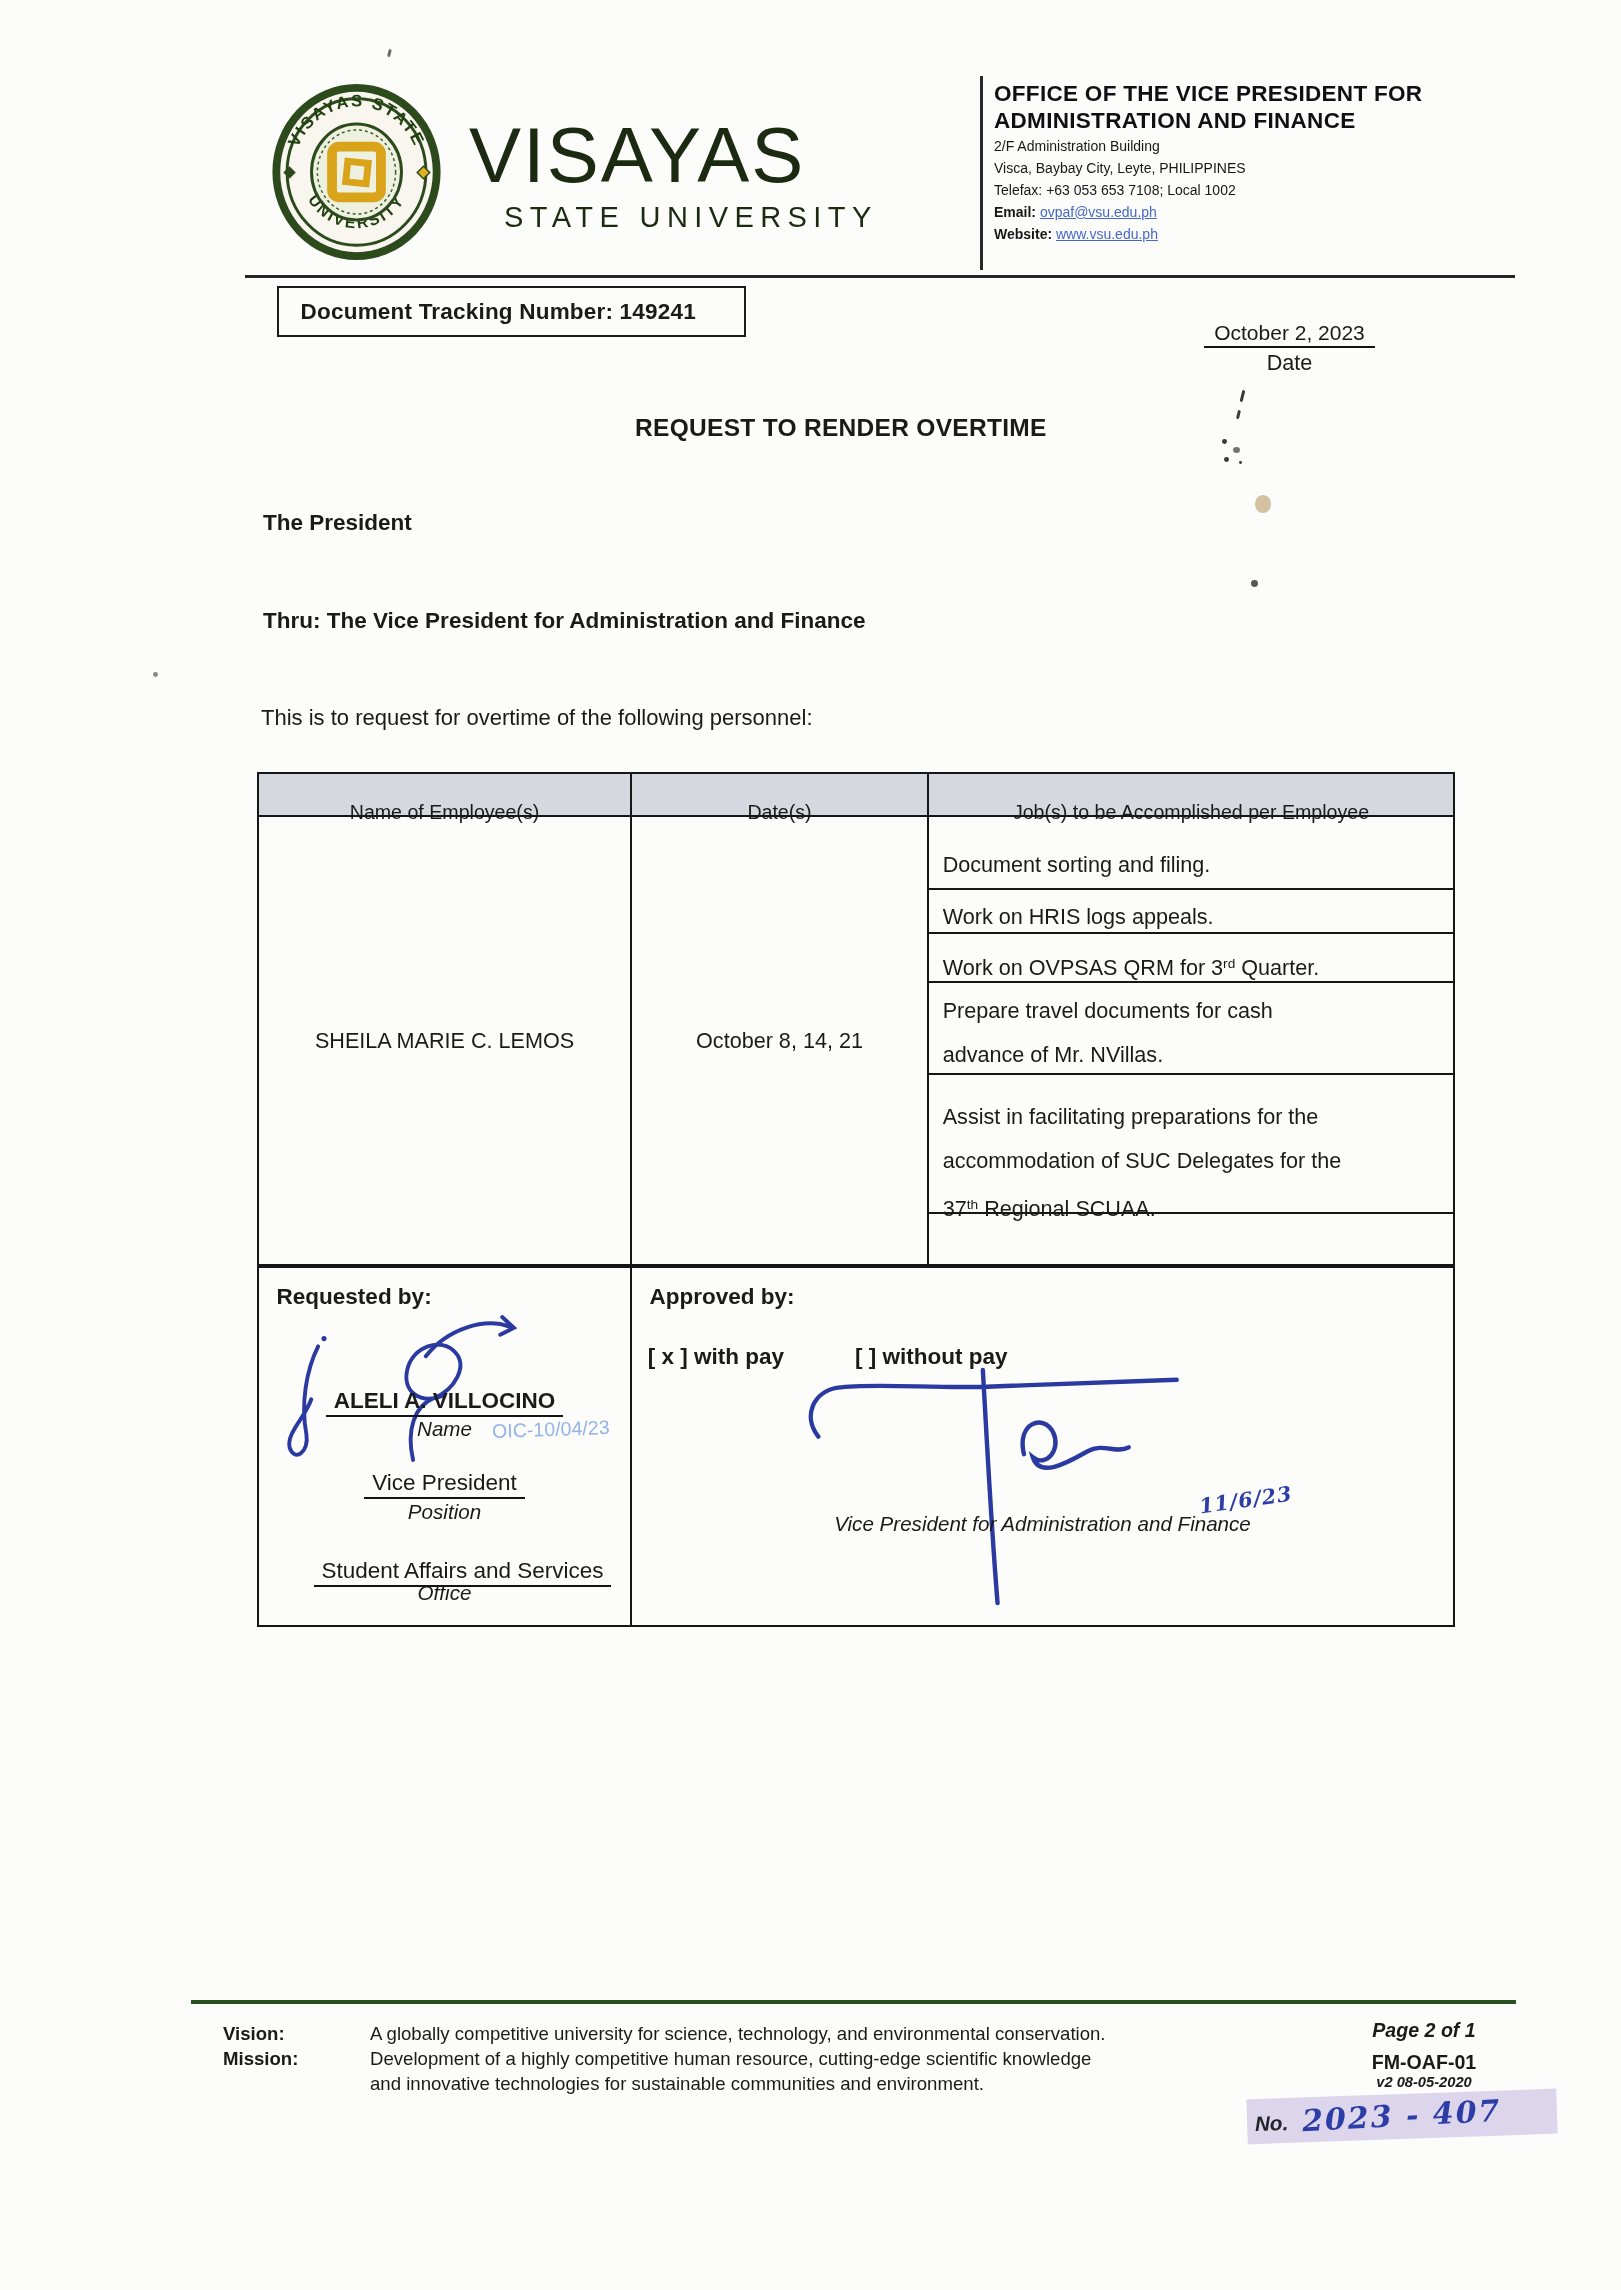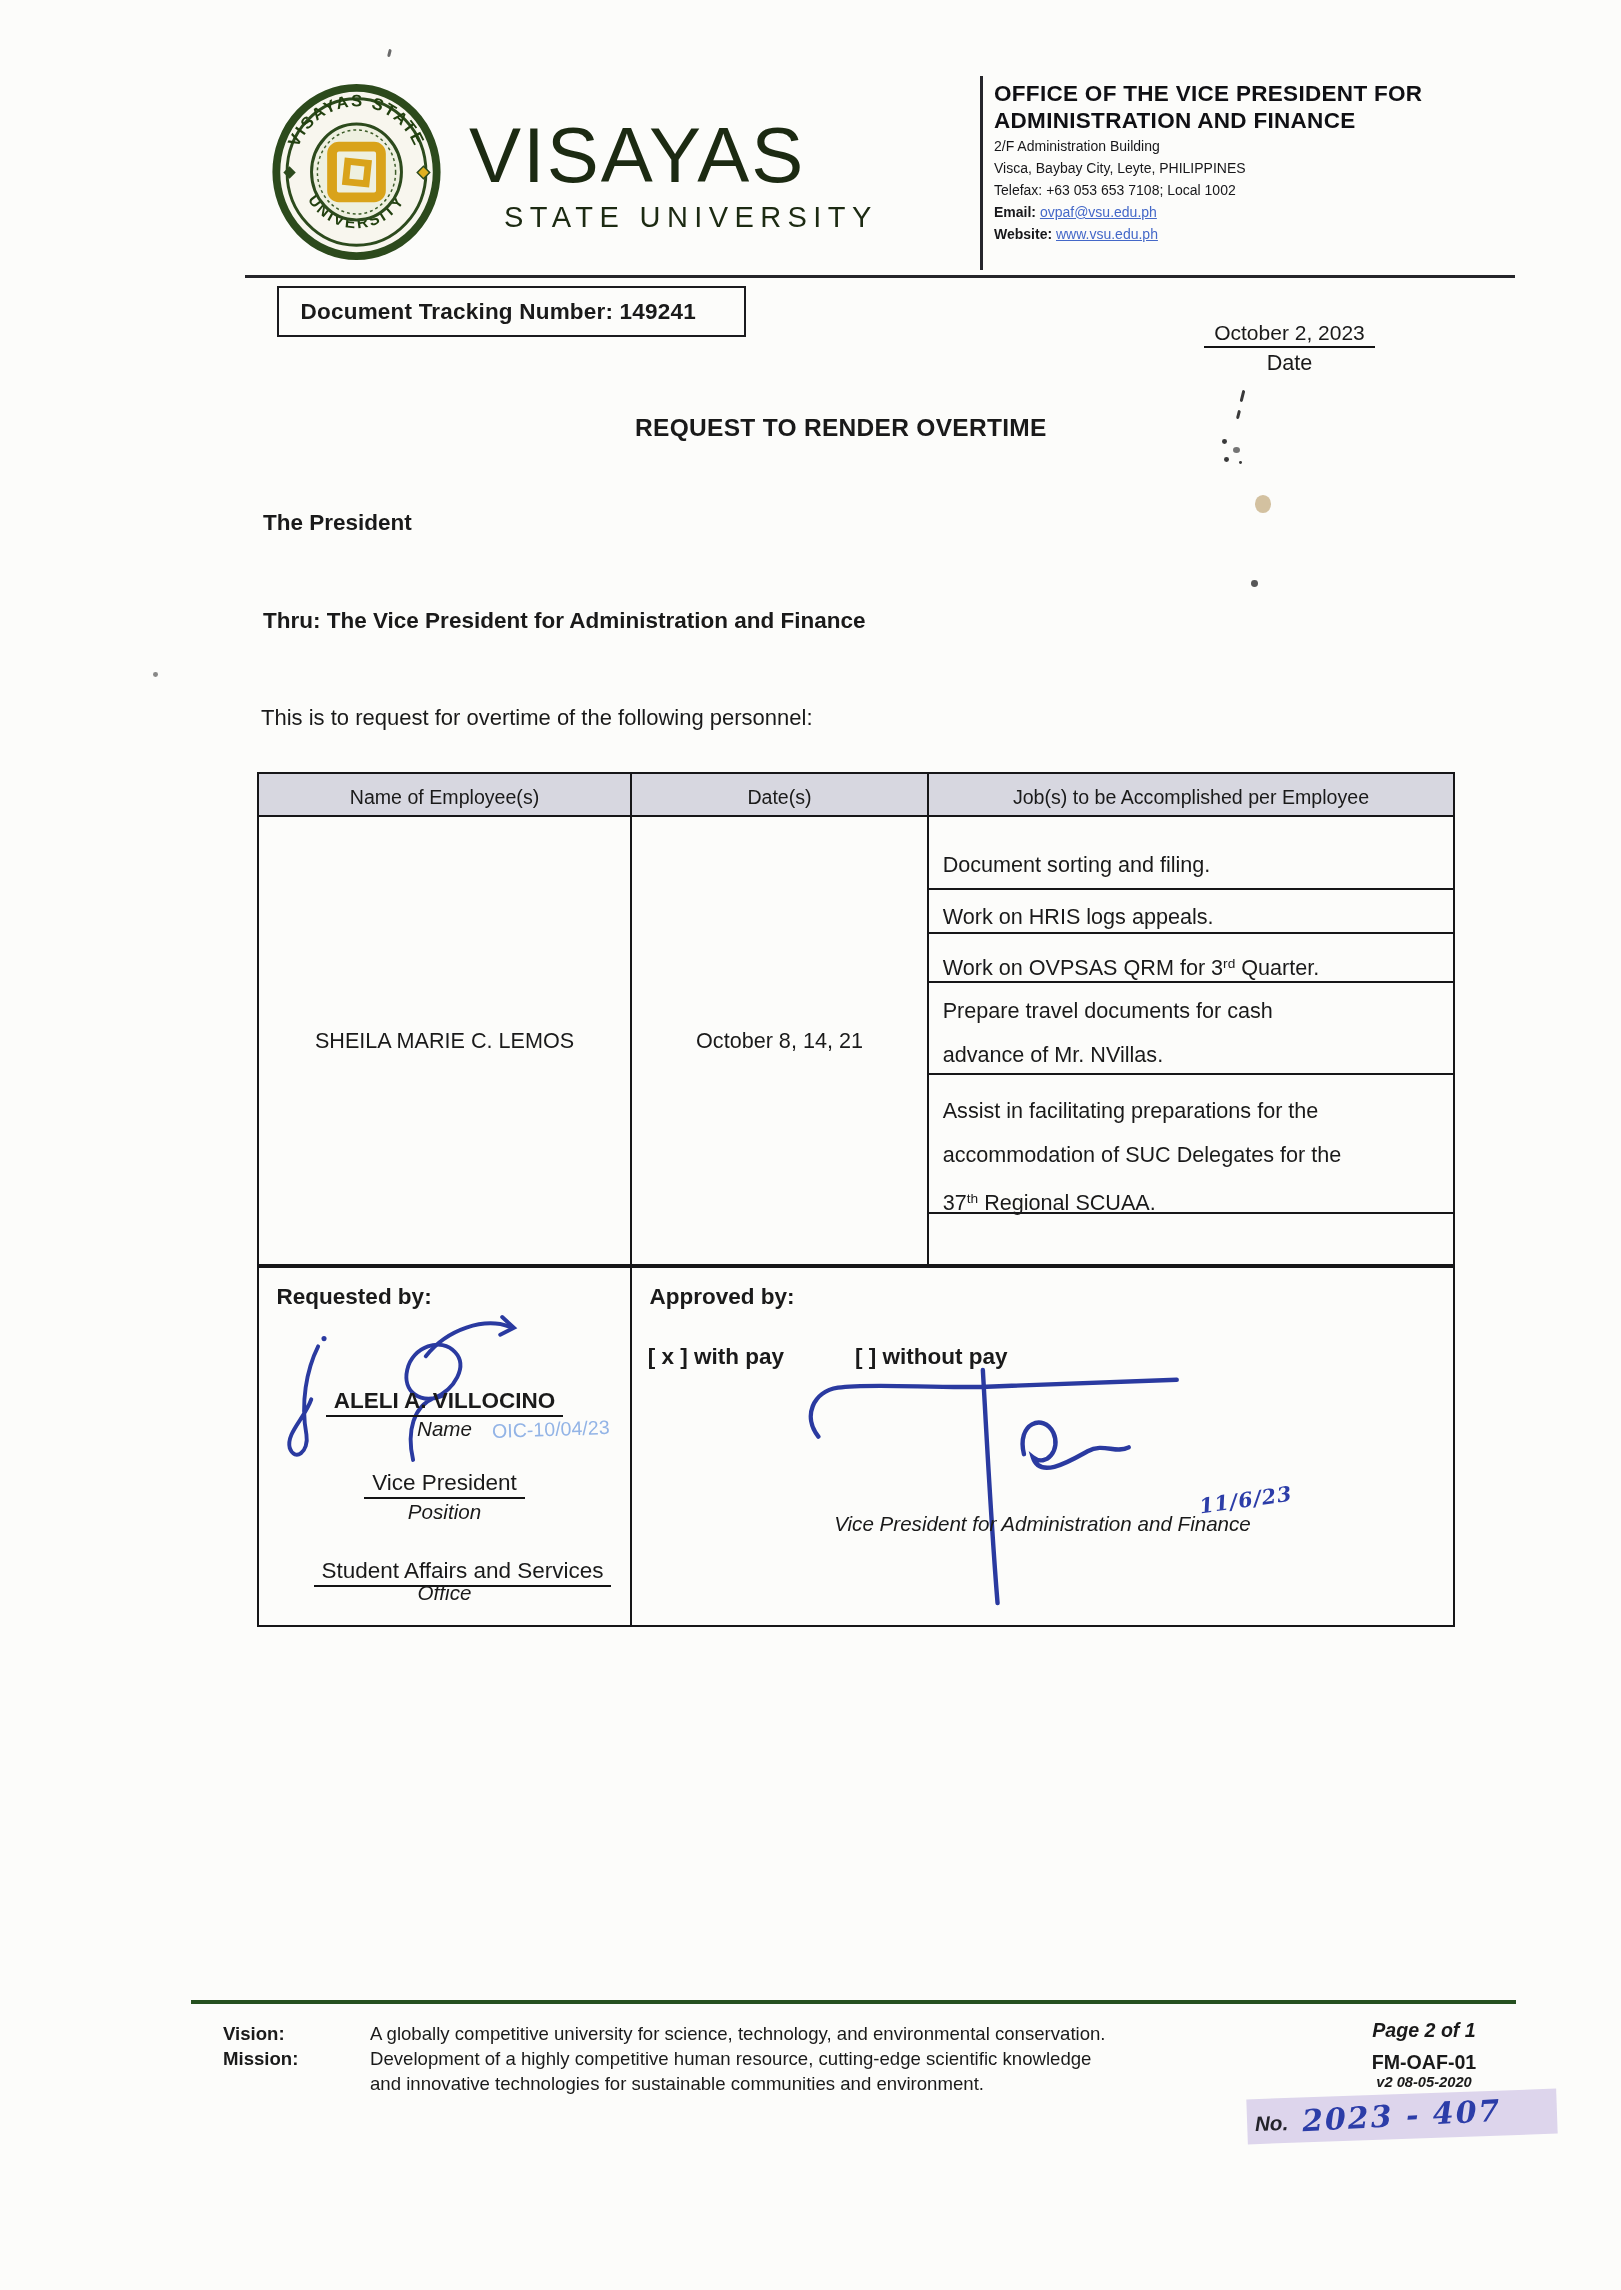--- a/index.html
+++ b/index.html
@@ -36,36 +36,36 @@
   .addressee{left:263px; top:510px; font-size:22.5px; font-weight:bold;}
   .thru-line{left:263px; top:608px; font-size:22.5px; font-weight:bold;}
   .intro-line{left:261px; top:705px; font-size:22px;}
 
   
   .main-table{
     left:257px; top:772px; width:1198px; height:494px;
     border:2.9px solid #161618; box-sizing:border-box;
   }
   .thead{display:flex; height:43px; background:#d7d7e0; border-bottom:2px solid #161618; box-sizing:border-box;}
-  .th{font-size:19.6px; text-align:center; padding-top:12px; box-sizing:border-box;}
+  .th{font-size:19.6px; text-align:center; padding-top:27px; box-sizing:border-box;}
   .th-name{width:373px; border-right:2px solid #161618;}
   .th-dates{width:297px; border-right:2px solid #161618;}
   .th-jobs{flex:1;}
   .tbody{display:flex; height:448px;}
   .cell-name{width:373px; border-right:2px solid #161618; display:flex; align-items:center; justify-content:center; font-size:21.6px; box-sizing:border-box;}
   .cell-dates{width:297px; border-right:2px solid #161618; display:flex; align-items:center; justify-content:center; font-size:21.6px; box-sizing:border-box;}
   .jobs-col{flex:1; display:flex; flex-direction:column;}
   .job-row{box-sizing:border-box; border-bottom:2px solid #161618; padding-left:13.7px; font-size:21.6px;}
   .job-row:last-child{border-bottom:none;}
   .job-line{line-height:44px; white-space:nowrap;}
   .job-row:nth-child(1){height:73px; padding-top:25.5px;}
   .job-row:nth-child(2){height:44px; padding-top:4.9px;}
   .job-row:nth-child(3){height:49px; padding-top:7.8px;}
   .job-row:nth-child(4){height:92px; padding-top:5.9px;}
-  .job-row:nth-child(5){height:139px; padding-top:14px;}
+  .job-row:nth-child(5){height:139px; padding-top:20px;}
   .job-row:nth-child(6){height:51px;}
   .sup{font-size:13.7px; vertical-align:6.9px;}
 
   
   .sig-table{
     left:257px; top:1266px; width:1198px; height:361px;
     border:2.9px solid #161618; box-sizing:border-box; display:flex;
   }
   .sig-left{width:373px; border-right:2px solid #161618; position:relative; box-sizing:border-box;}
   .sig-right{flex:1; position:relative;}

